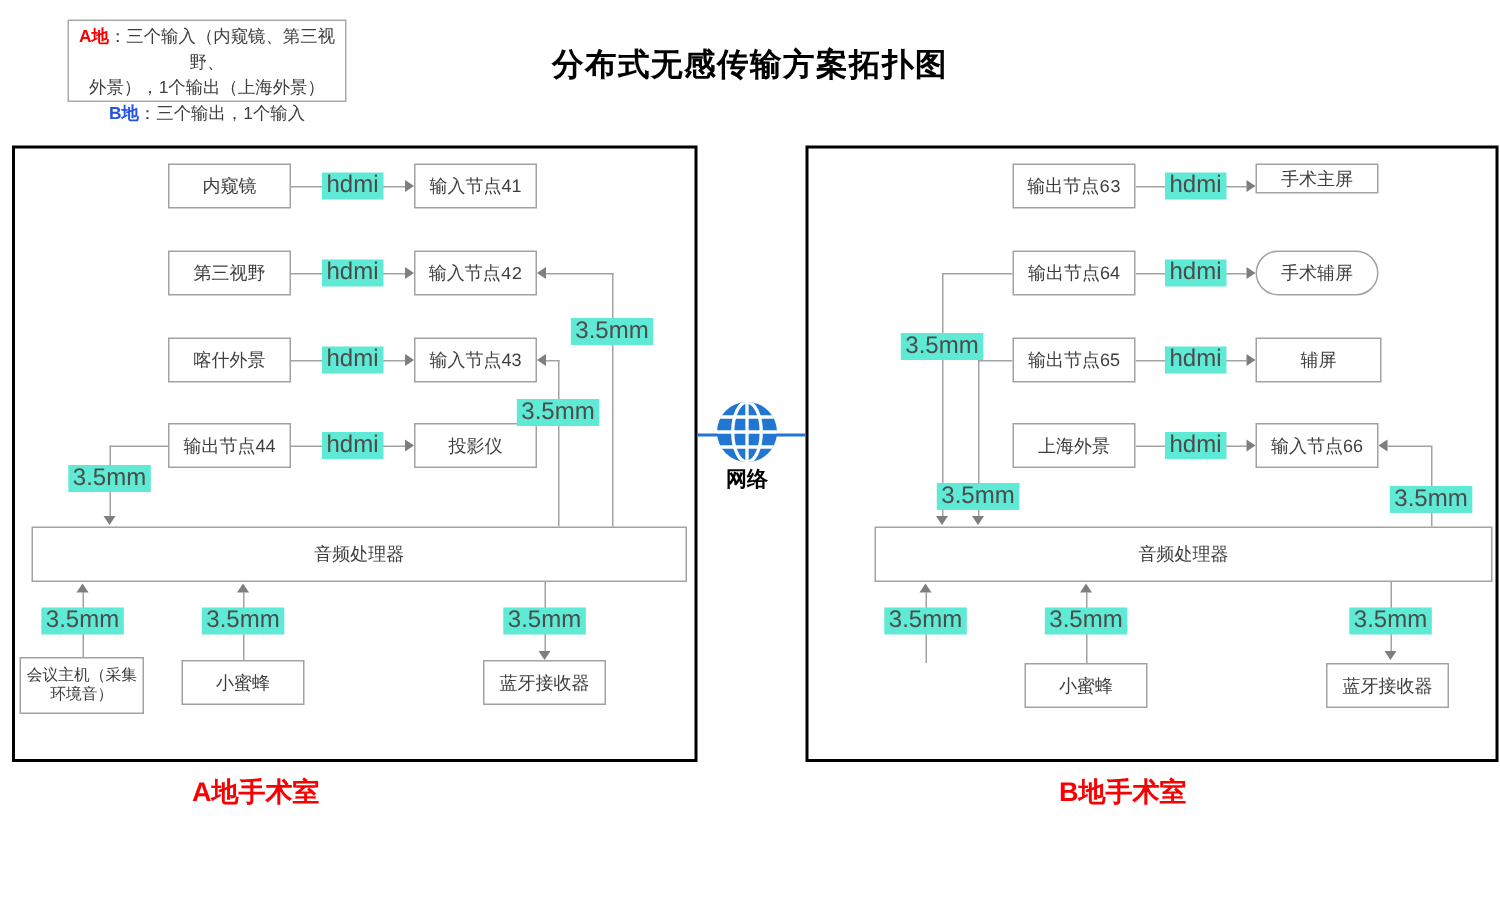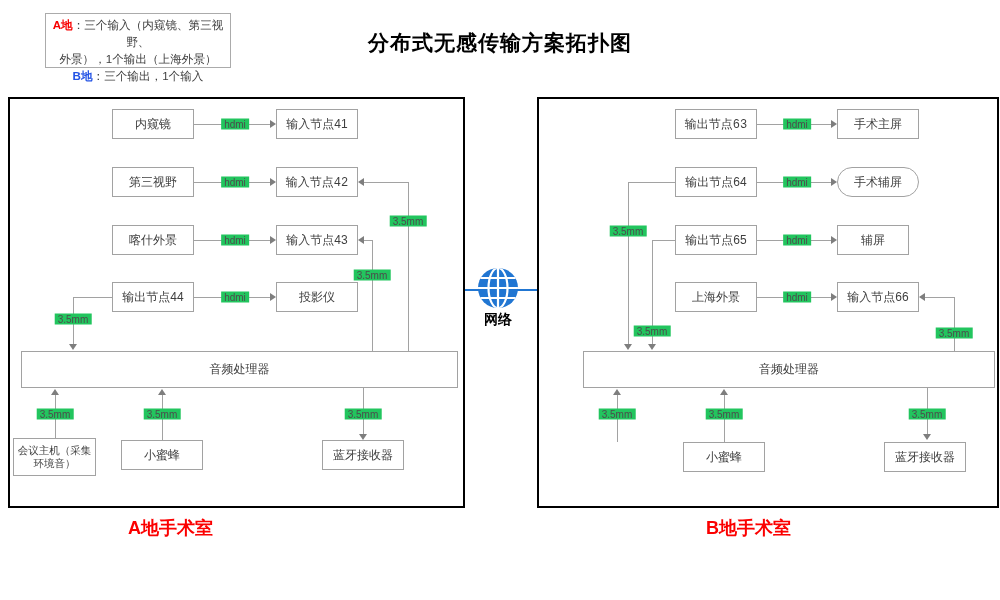--- a/index.html
+++ b/index.html
@@ -24,22 +24,22 @@
   .lg-b{color:var(--legend-b-blue);font-weight:bold;}
   .panel{position:absolute;border:2px solid #000;background:#fff;box-sizing:border-box;}
   .box{position:absolute;border:1px solid var(--line-gray);background:#fff;box-sizing:border-box;
        display:flex;align-items:center;justify-content:center;text-align:center;
        font-size:12px;color:var(--text-dark);z-index:2;}
   .box.tall{font-size:10.5px;line-height:13px;}
   .hline,.vline{position:absolute;background:var(--line-gray);z-index:1;}
   .hline{height:1px;}
   .vline{width:1px;}
   .blue-line{position:absolute;background:var(--accent-blue);height:2px;z-index:1;}
-  .lbl{position:absolute;transform:translate(-50%,-50%);background:#22c55e;padding:0 3px;
-       font-size:10px;color:var(--label-gray);white-space:nowrap;z-index:3;}
+  .lbl{position:absolute;transform:translate(-50%,-50%);background:#5eead4;padding:0 3px;
+       font-size:16px;color:var(--label-gray);white-space:nowrap;z-index:3;}
   .ar{position:absolute;width:0;height:0;z-index:3;}
   .ar.r{border-top:4px solid transparent;border-bottom:4px solid transparent;border-left:6px solid var(--arrow-gray);}
   .ar.l{border-top:4px solid transparent;border-bottom:4px solid transparent;border-right:6px solid var(--arrow-gray);}
   .ar.u{border-left:4px solid transparent;border-right:4px solid transparent;border-bottom:6px solid var(--arrow-gray);}
   .ar.d{border-left:4px solid transparent;border-right:4px solid transparent;border-top:6px solid var(--arrow-gray);}
   .caption{position:absolute;width:184px;text-align:left;font-size:18px;font-weight:bold;
            color:var(--site-label-red);}
   .net-label{position:absolute;left:470px;top:311px;width:56px;text-align:center;
              font-size:14px;font-weight:bold;color:#000;}
   .globe{position:absolute;left:477px;top:267px;z-index:4;}
@@ -132,33 +132,33 @@
       <line x1="0" y1="11" x2="42" y2="11"></line>
       <line x1="0" y1="21" x2="42" y2="21"></line>
       <line x1="0" y1="31" x2="42" y2="31"></line>
     </g>
   </svg>
   <div class="net-label">网络</div>
 
   <div class="panel" style="left:537px;top:97px;width:462px;height:411px;"></div>
 
   <div class="box" style="left:675px;top:109px;width:82px;height:30px;font-family:Liberation Mono, monospace;">输出节点63</div>
-  <div class="box" style="left:837px;top:109px;width:82px;height:30px;">手术主屏</div>
+  <div class="box" style="left:837px;top:109px;width:82px;height:20px;">手术主屏</div>
   <div class="hline" style="left:757px;top:124px;width:74px;"></div>
   <div class="ar r" style="left:831px;top:120px;"></div>
   <div class="lbl" style="left:797px;top:124px;">hdmi</div>
 
   <div class="box" style="left:675px;top:167px;width:82px;height:30px;">输出节点64</div>
   <div class="box" style="left:837px;top:167px;width:82px;height:30px;border-radius:15px;">手术辅屏</div>
   <div class="hline" style="left:757px;top:182px;width:74px;"></div>
   <div class="ar r" style="left:831px;top:178px;"></div>
   <div class="lbl" style="left:797px;top:182px;">hdmi</div>
 
   <div class="box" style="left:675px;top:225px;width:82px;height:30px;">输出节点65</div>
-  <div class="box" style="left:837px;top:225px;width:72px;height:30px;">辅屏</div>
+  <div class="box" style="left:837px;top:225px;width:84px;height:30px;">辅屏</div>
   <div class="hline" style="left:757px;top:240px;width:74px;"></div>
   <div class="ar r" style="left:831px;top:236px;"></div>
   <div class="lbl" style="left:797px;top:240px;">hdmi</div>
 
   <div class="box" style="left:675px;top:282px;width:82px;height:30px;">上海外景</div>
   <div class="box" style="left:837px;top:282px;width:82px;height:30px;">输入节点66</div>
   <div class="hline" style="left:757px;top:297px;width:74px;"></div>
   <div class="ar r" style="left:831px;top:293px;"></div>
   <div class="lbl" style="left:797px;top:297px;">hdmi</div>
 

